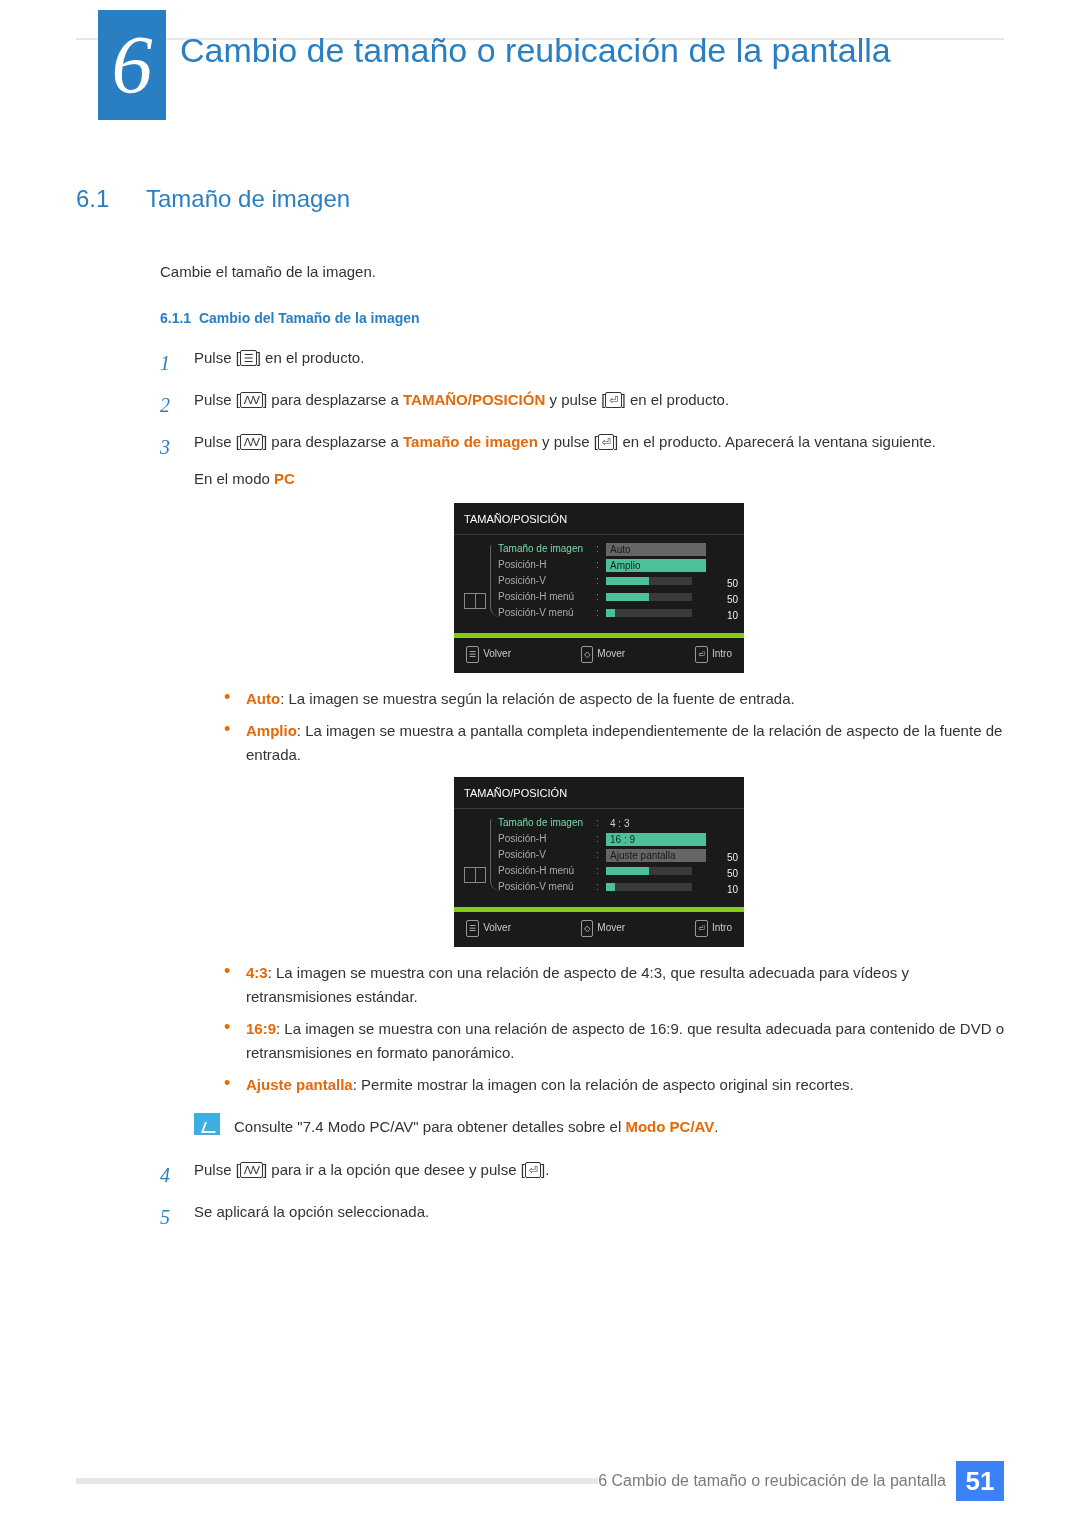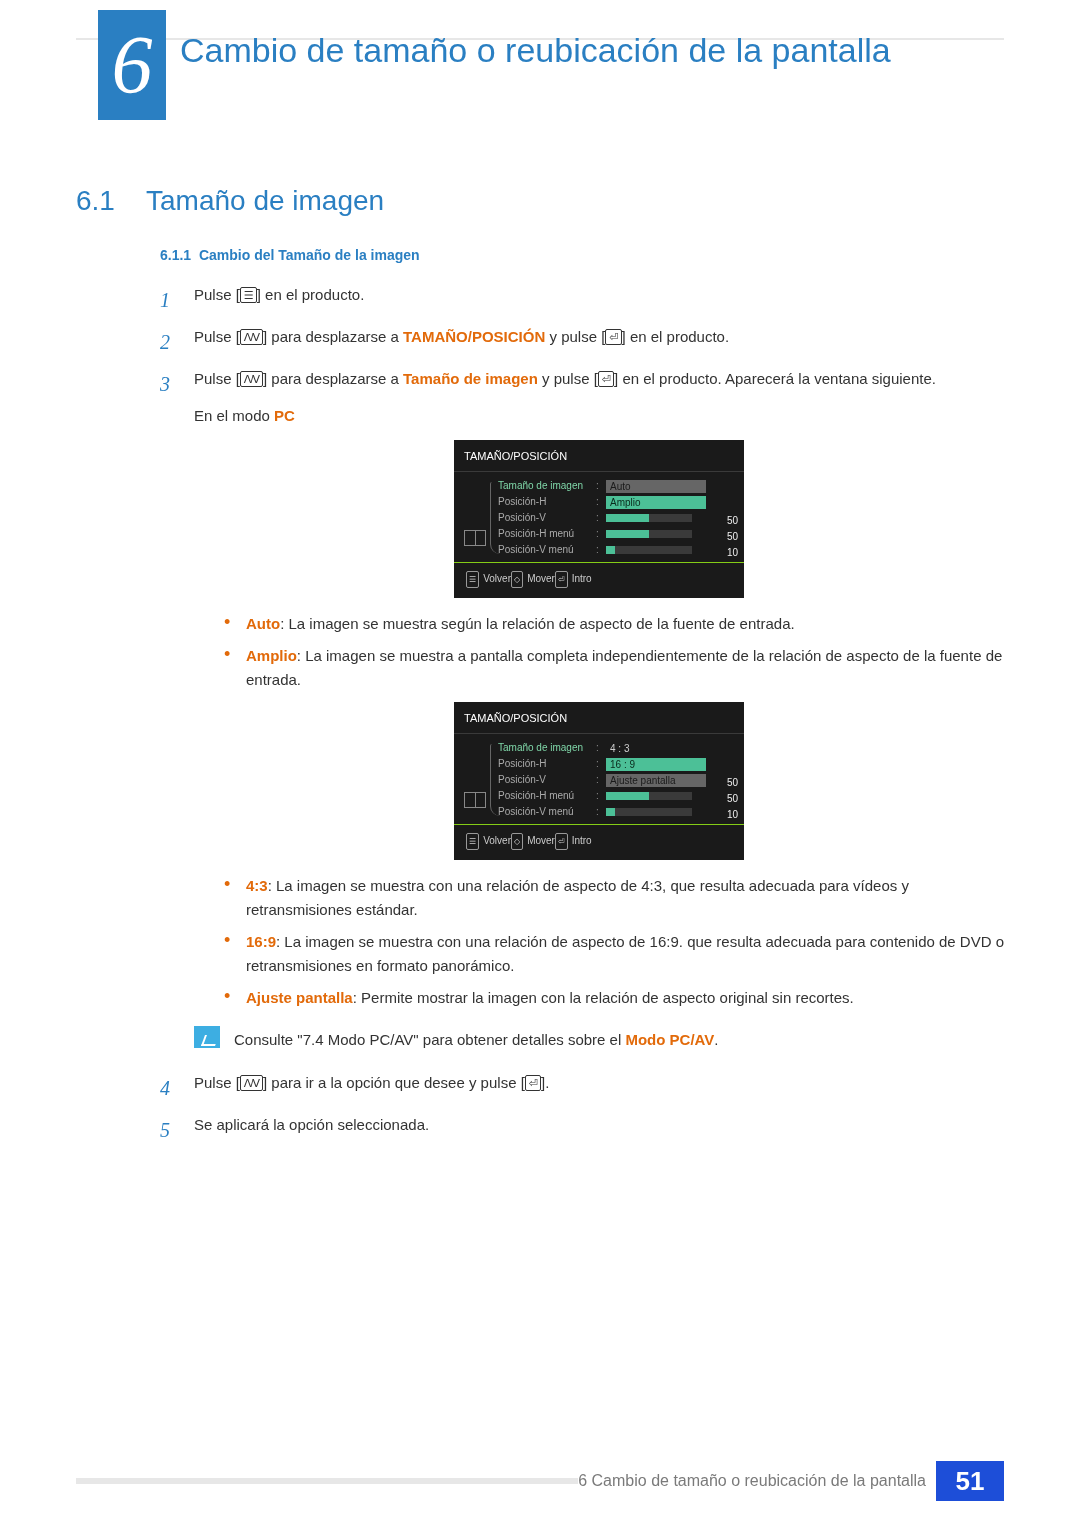--- a/index.html
+++ b/index.html
@@ -16,21 +16,21 @@
     position:absolute; top:10px; left:98px; width:68px; height:110px;
     background:#2a7fc2; color:#fff; font-size:82px; font-weight:300;
     display:flex; align-items:center; justify-content:center;
     font-family: Georgia, 'Times New Roman', serif; font-style: italic;
   }
   .chapter-title {
     position:absolute; top:30px; left:180px; right:112px;
     color:#2a7fc2; font-size:34px; line-height:1.2; font-weight:400;
   }
   .content { position:absolute; top:185px; left:76px; right:76px; }
-  .h2 { color:#2a7fc2; font-size:28px; font-weight:400; }
+  .h2 { color:#2a7fc2; font-size:24px; font-weight:400; }
   .h2 .num { display:inline-block; width:70px; }
   .intro { margin-top:50px; font-size:15px; color:#333; margin-left:84px; }
   .h3 { color:#2a7fc2; font-size:14px; font-weight:700; margin-top:30px; margin-left:84px; }
 
   .steps { margin-top:18px; margin-left:84px; font-size:15px; line-height:1.9; }
   .step { display:flex; gap:18px; margin-bottom:4px; }
   .step-num { color:#2a7fc2; font-style:italic; font-family:Georgia,serif; font-size:20px; width:16px; flex:0 0 16px; }
   .step-body { flex:1; }
   .bold-orange { color:#e26a0a; font-weight:700; }
   .mode-line { margin-top:8px; }
@@ -52,44 +52,45 @@
   .osd-label { width:92px; color:#aaa; }
   .osd-label.sel { color:#7fd6a8; }
   .osd-colon { width:4px; color:#888; }
   .osd-val { flex:1; position:relative; height:12px; }
   .osd-bar { height:8px; width:86px; background:linear-gradient(90deg,#4cc097 0,#4cc097 50%, #3a3a3a 50%); margin-top:2px; }
   .osd-num { position:absolute; right:6px; top:-1px; color:#eee; }
   .osd-opt { height:13px; line-height:13px; padding-left:4px; color:#ccc; width:100px; font-size:10px; }
   .osd-opt.hi { background:#4cc097; color:#0a2a1c; }
   .osd-opt.lbl { background:#666; color:#1a1a1a; }
   .osd-curve { position:absolute; left:36px; top:10px; bottom:8px; width:10px; border-left:1px solid #666; border-bottom-left-radius:20px; border-top-left-radius:4px; pointer-events:none; }
-  .osd-foot { display:flex; justify-content:flex-start; padding:6px 12px 4px; border-top:1px solid #84cc16; font-size:10px; color:#ccc; }
+  .osd-foot { display:flex; justify-content:space-between; padding:6px 12px 4px; border-top:5px solid #84cc16; margin-top:8px; font-size:10px; color:#ccc; }
   .osd-foot span i { font-style:normal; display:inline-block; border:1px solid #999; border-radius:2px; padding:0 2px; font-size:8px; margin-right:4px; }
 
   .note { display:flex; gap:14px; align-items:flex-start; margin:16px 0 10px 0; }
   .note-icon { width:26px; height:22px; background:#3daee2; position:relative; flex:0 0 26px; }
   .note-icon::after { content:""; position:absolute; right:3px; bottom:2px; width:12px; height:9px; border-bottom:2px solid #fff; border-left:2px solid #fff; transform: skewX(-20deg); }
 
   .footer { position:absolute; bottom:26px; left:76px; right:76px; display:flex; align-items:center; }
   .footer-line { flex:1; height:6px; background:#e7e7e7; }
   .footer-text { color:#7a7a7a; font-size:16px; margin-right:10px; white-space:nowrap; }
-  .footer-page { width:68px; height:40px; background:#1d4ed8; color:#fff; font-size:26px; display:flex; align-items:center; justify-content:center; font-weight:700;}
+  .footer-page { width:48px; height:40px; background:#3b82f6; color:#fff; font-size:26px; display:flex; align-items:center; justify-content:center; font-weight:700;}
 </style>
 </head>
 <body>
 
 <div class="top-rule"></div>
 <div class="chapter-badge">6</div>
 <div class="chapter-title">Cambio de tamaño o reubicación de la pantalla</div>
 
 <div class="content">
   <div class="h2">
     <span class="num">6.1</span><span>Tamaño de imagen</span>
   </div>
 
+  <div class="intro">Cambie el tamaño de la imagen.</div>
 
   <div class="h3">
     <span>6.1.1</span>&nbsp;&nbsp;<span>Cambio del Tamaño de la imagen</span>
   </div>
 
   <div class="steps">
 
     <div class="step">
       <div class="step-num">1</div>
       <div class="step-body">

